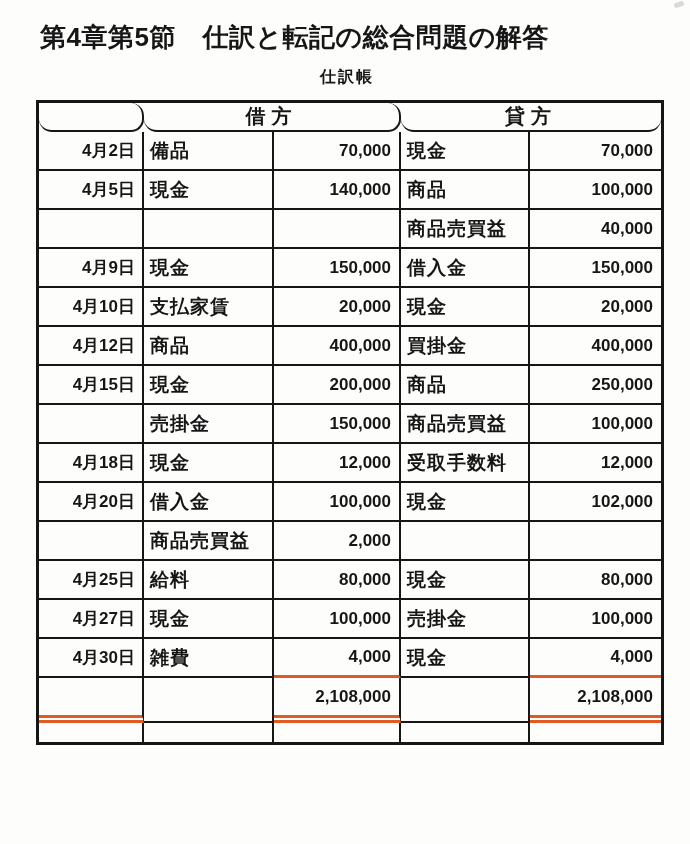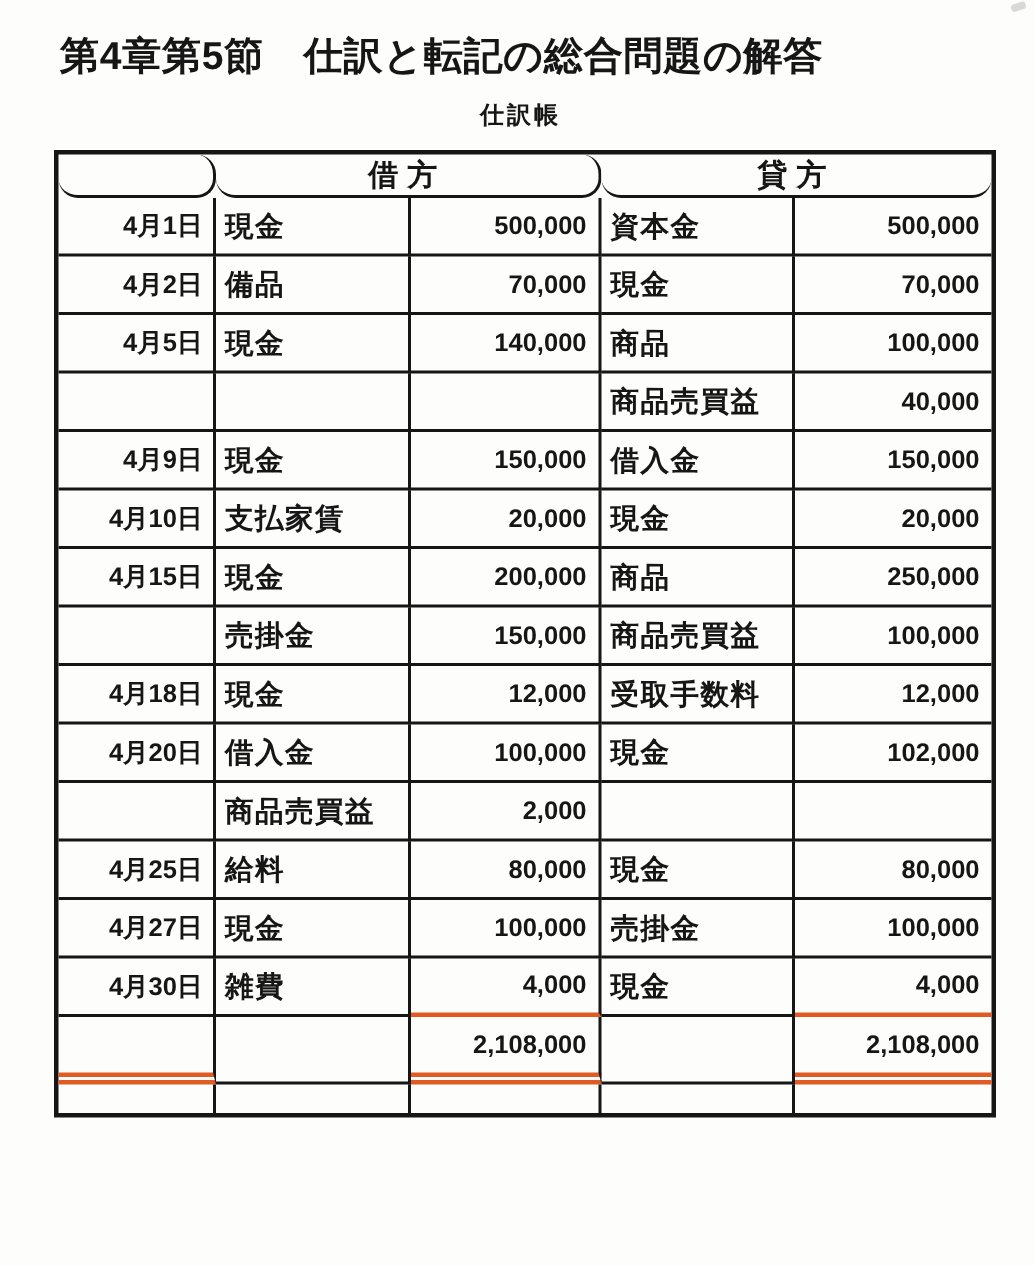--- a/index.html
+++ b/index.html
@@ -81,27 +81,20 @@
   </colgroup>
   <thead>
     <tr>
       <th></th>
       <th colspan="2">借方</th>
       <th colspan="2">貸方</th>
     </tr>
   </thead>
   <tbody id="journal-body">
       <tr class="entry-row">
-    <td class="date">4月1日</td>
-    <td class="acct">現金</td>
-    <td class="amt">500,000</td>
-    <td class="acct">資本金</td>
-    <td class="amt">500,000</td>
-  </tr>
-      <tr class="entry-row">
     <td class="date">4月2日</td>
     <td class="acct">備品</td>
     <td class="amt">70,000</td>
     <td class="acct">現金</td>
     <td class="amt">70,000</td>
   </tr>
       <tr class="entry-row">
     <td class="date">4月5日</td>
     <td class="acct">現金</td>
     <td class="amt">140,000</td>
@@ -121,20 +114,27 @@
     <td class="amt">150,000</td>
     <td class="acct">借入金</td>
     <td class="amt">150,000</td>
   </tr>
       <tr class="entry-row">
     <td class="date">4月10日</td>
     <td class="acct">支払家賃</td>
     <td class="amt">20,000</td>
     <td class="acct">現金</td>
     <td class="amt">20,000</td>
+  </tr>
+      <tr class="entry-row">
+    <td class="date">4月12日</td>
+    <td class="acct">商品</td>
+    <td class="amt">400,000</td>
+    <td class="acct">買掛金</td>
+    <td class="amt">400,000</td>
   </tr>
       <tr class="entry-row">
     <td class="date">4月15日</td>
     <td class="acct">現金</td>
     <td class="amt">200,000</td>
     <td class="acct">商品</td>
     <td class="amt">250,000</td>
   </tr>
       <tr class="entry-row">
     <td class="date"></td>

